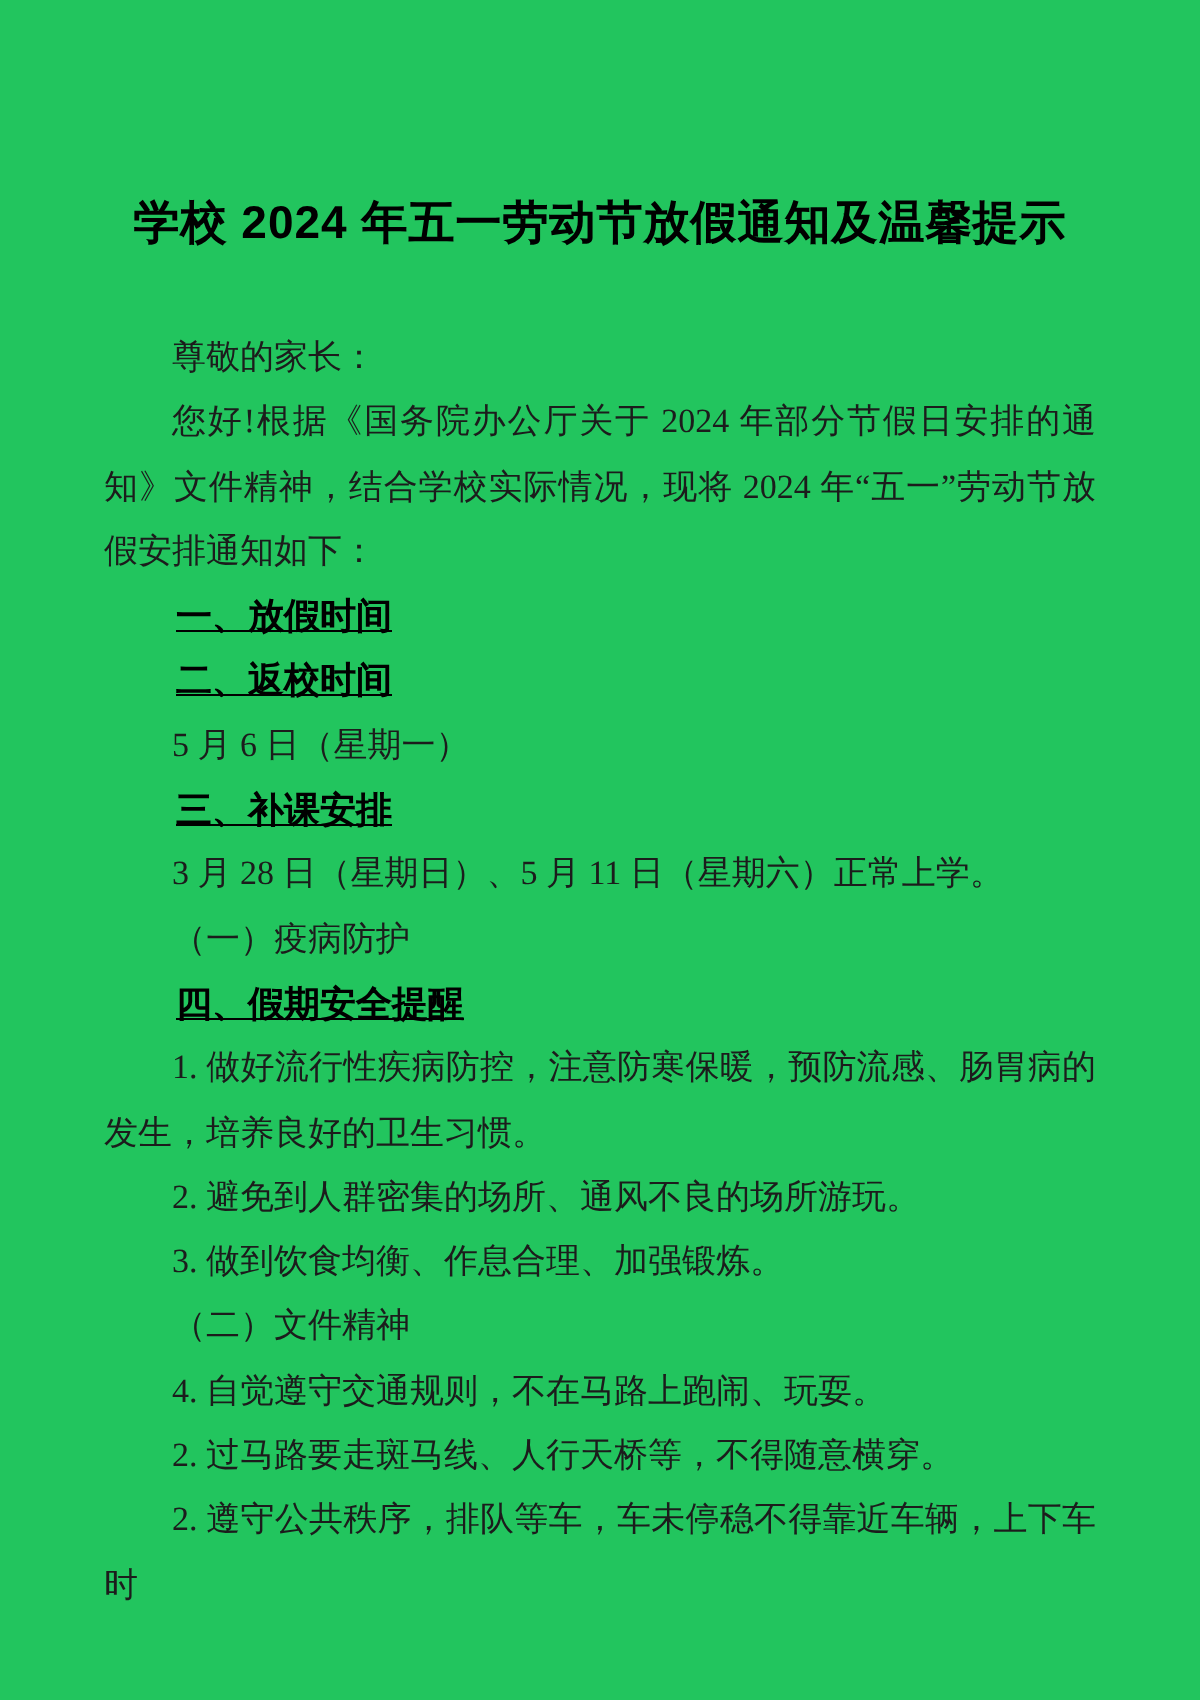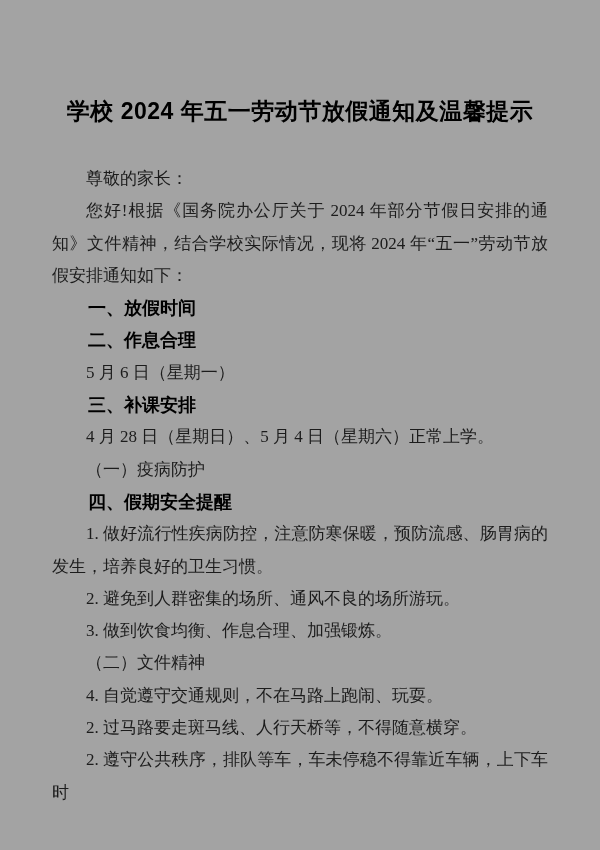--- a/index.html
+++ b/index.html
@@ -4,21 +4,21 @@
 <style>
   html, body {
     margin: 0;
     padding: 0;
     background: #ffffff;
   }
   .page {
     position: relative;
     width: 600px;
     height: 850px;
-    background: #a3a3a3;
+    background: #22c55e;
     overflow: hidden;
     color: #161616;
   }
   .title {
     margin: 95px 38px 35px 38px;
     font-family: "Liberation Sans", "DejaVu Sans", sans-serif;
     font-weight: 700;
     font-size: 23px;
     line-height: 33px;
     text-align: center;
@@ -35,41 +35,42 @@
   }
   .para {
     margin: 0;
     text-indent: 2em;
   }
   .heading {
     font-family: "Liberation Sans", "DejaVu Sans", sans-serif;
     font-weight: 700;
     font-size: 18px;
     color: #000000;
+    text-decoration: underline;
   }
   .subheading {
     color: #1c1c1c;
   }
   .body {
     color: #1c1c1c;
   }
 </style>
 </head>
 <body>
 
 <div class="page">
   <h1 class="title">学校 2024 年五一劳动节放假通知及温馨提示</h1>
   <div class="content">
       <div class="para body">尊敬的家长：</div>
       <div class="para body">您好!根据《国务院办公厅关于 2024 年部分节假日安排的通知》文件精神，结合学校实际情况，现将 2024 年“五一”劳动节放假安排通知如下：</div>
       <div class="para heading">一、放假时间</div>
-      <div class="para heading">二、作息合理</div>
+      <div class="para heading">二、返校时间</div>
       <div class="para body">5 月 6 日（星期一）</div>
       <div class="para heading">三、补课安排</div>
-      <div class="para body">4 月 28 日（星期日）、5 月 4 日（星期六）正常上学。</div>
+      <div class="para body">3 月 28 日（星期日）、5 月 11 日（星期六）正常上学。</div>
       <div class="para subheading">（一）疫病防护</div>
       <div class="para heading">四、假期安全提醒</div>
       <div class="para body">1. 做好流行性疾病防控，注意防寒保暖，预防流感、肠胃病的发生，培养良好的卫生习惯。</div>
       <div class="para body">2. 避免到人群密集的场所、通风不良的场所游玩。</div>
       <div class="para body">3. 做到饮食均衡、作息合理、加强锻炼。</div>
       <div class="para subheading">（二）文件精神</div>
       <div class="para body">4. 自觉遵守交通规则，不在马路上跑闹、玩耍。</div>
       <div class="para body">2. 过马路要走斑马线、人行天桥等，不得随意横穿。</div>
       <div class="para body">2. 遵守公共秩序，排队等车，车未停稳不得靠近车辆，上下车时</div>
     </div>

